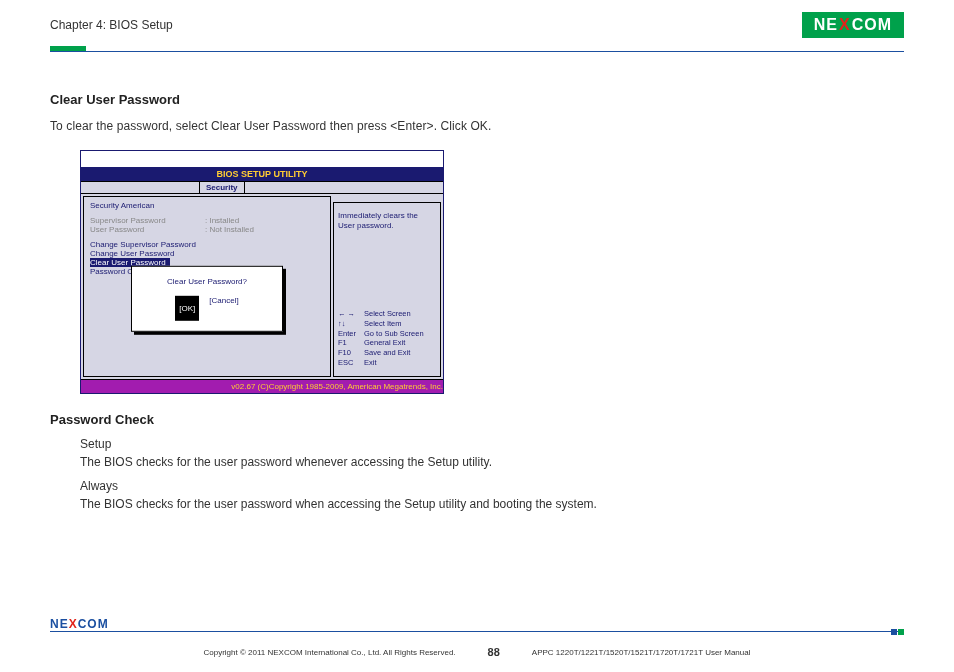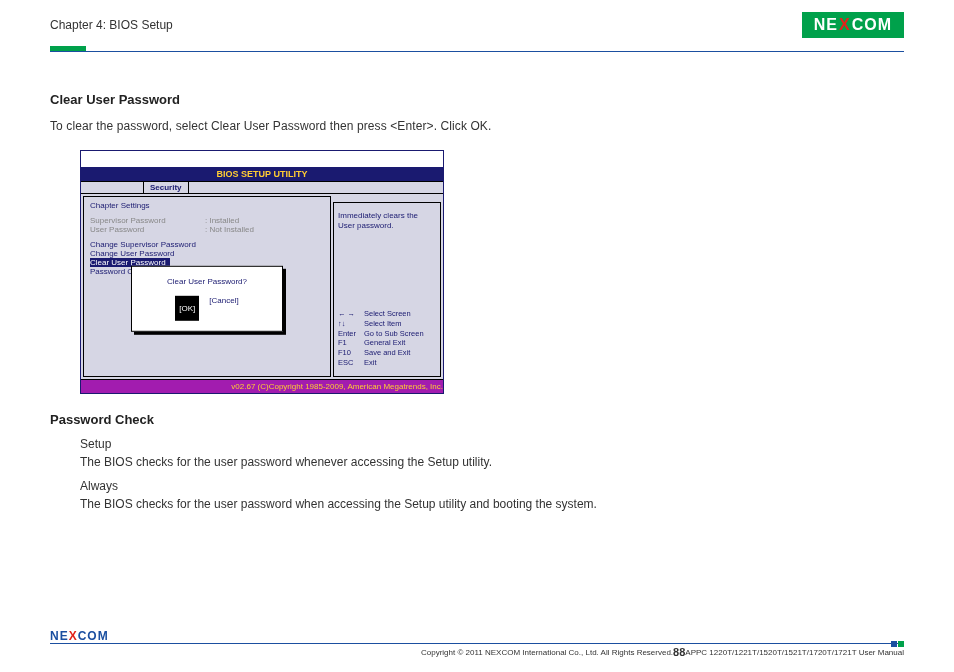--- a/index.html
+++ b/index.html
@@ -82,21 +82,21 @@
     font-weight: bold;
     text-align: center;
     padding: 2px 0;
     margin-top: 16px;
   }
   .bios-tabs {
     background: #d6d6e4;
     border-top: 1px solid #000;
     border-bottom: 1px solid #000;
     display: flex;
-    padding-left: 62px;
+    padding-left: 118px;
   }
   .bios-tab {
     background: #d6d6e4;
     font-size: 8px;
     font-weight: bold;
     color: #1a1a70;
     padding: 1px 6px;
     border: 1px solid #000;
     border-top: none;
     border-bottom: none;
@@ -210,25 +210,26 @@
   .bottom-rule::before {
     content:"";
     position:absolute;
     right:7px;
     top:-3px;
     width:6px; height:6px;
     background:#1b4fa0;
   }
   .footer-row {
     display: flex;
-    justify-content: flex-end;
+    justify-content: center;
     align-items:center;
-    margin-top: 2px;
-    font-size: 8px;
-    color: #333;
+    margin-top: 14px;
+    font-size: 8px;
+    color: #333;
+    gap: 32px;
   }
   .brand-logo-bottom {
     font-weight: bold;
     font-size: 12px;
     letter-spacing: 1px;
     color: #1b4fa0;
     display:inline-flex;
     align-items:center;
   }
   .brand-logo-bottom .x {
@@ -264,21 +265,21 @@
   <div class="section-heading">Clear User Password</div>
   <div class="body-text">To clear the password, select Clear User Password then press &lt;Enter&gt;. Click OK.</div>
 
   <div class="bios-wrap">
     <div class="bios-title">BIOS SETUP UTILITY</div>
     <div class="bios-tabs">
       <div class="bios-tab">Security</div>
     </div>
     <div class="bios-body">
       <div class="bios-left">
-        <div style="color:#1a1a70;font-size:8px;margin-bottom:6px;">Chapter Settings</div>
+        <div style="color:#1a1a70;font-size:8px;margin-bottom:6px;">Security American</div>
         <div class="bios-row bios-grey">
           <div class="bios-label">Supervisor Password</div>
           <div class="bios-value">: Installed</div>
         </div>
         <div class="bios-row bios-grey">
           <div class="bios-label">User Password</div>
           <div class="bios-value">: Not Installed</div>
         </div>
         <div style="height:6px"></div>
         <div>Change Supervisor Password</div>

